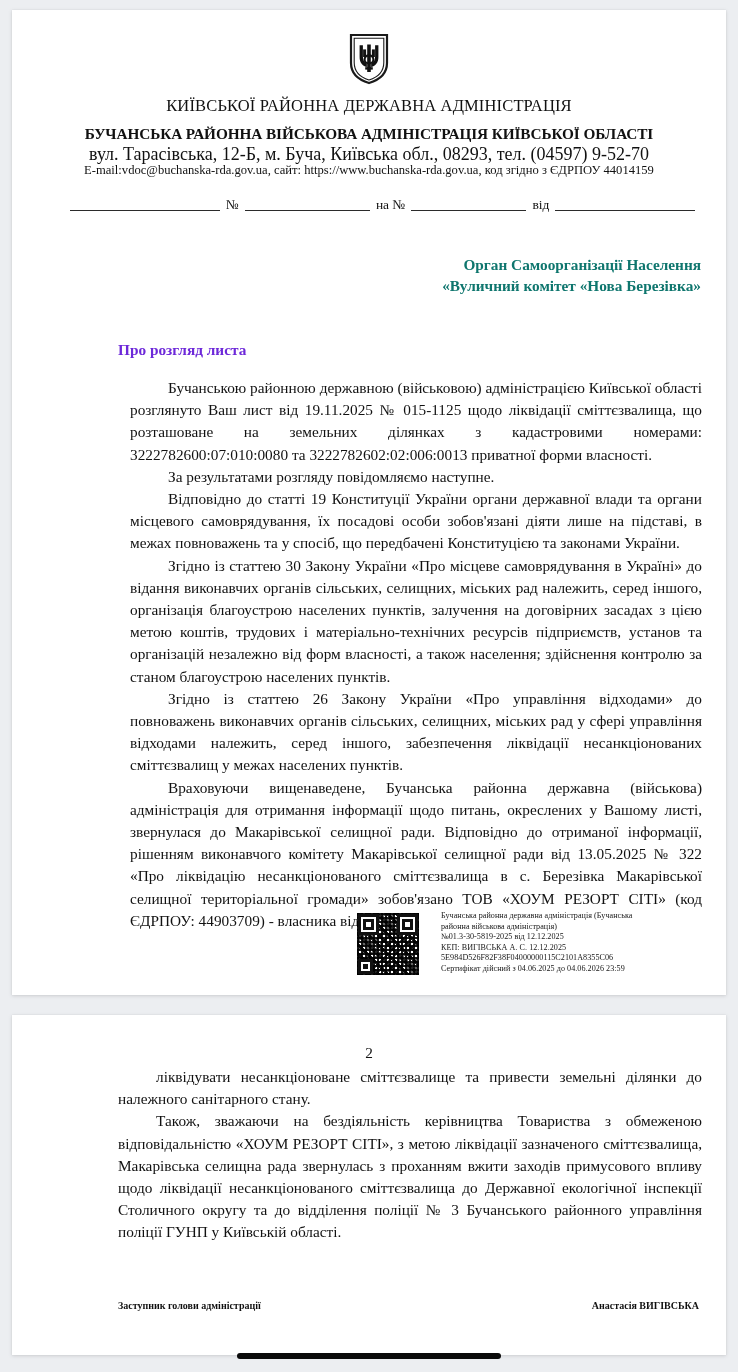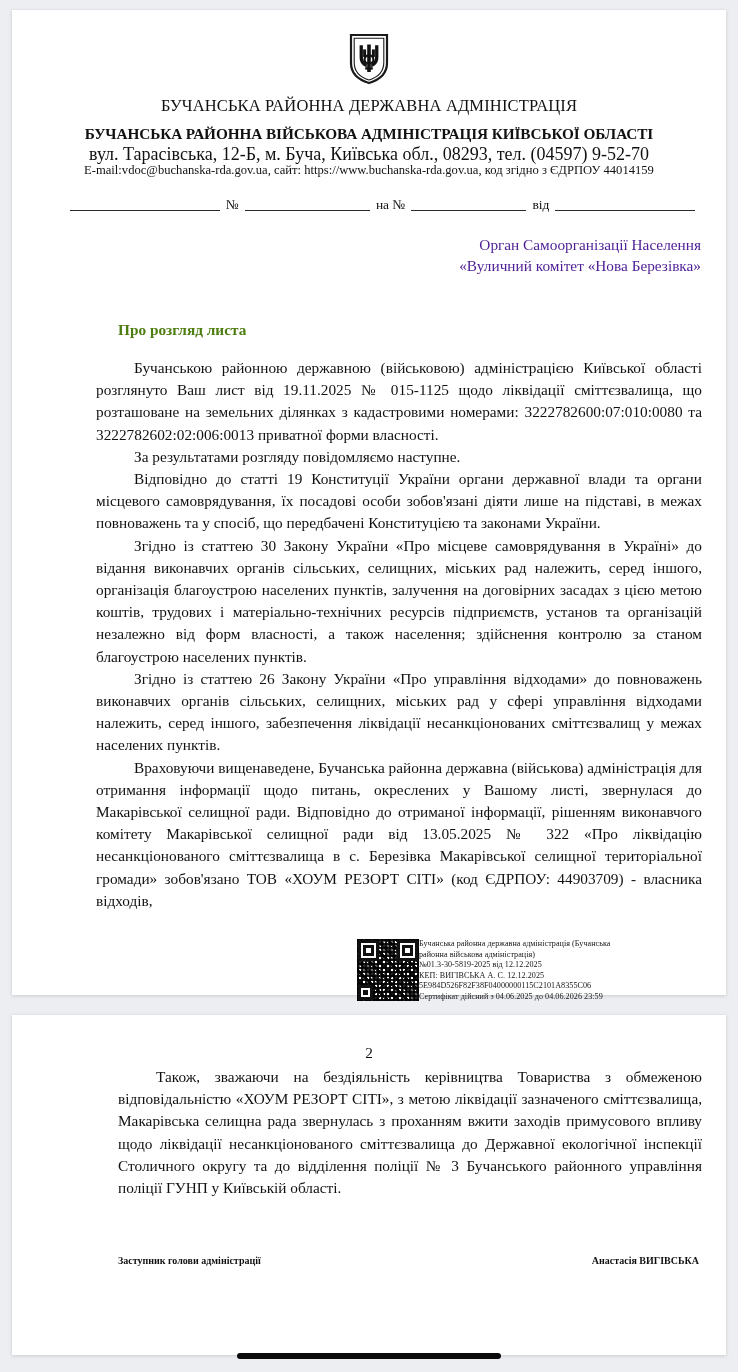--- a/index.html
+++ b/index.html
@@ -109,64 +109,63 @@
   .rule.r3 { width: 115px; }
   .rule.r4 { width: 140px; }
   .ref-lab {
     padding: 0 6px 0 6px;
     line-height: 13px;
     white-space: nowrap;
   }
 
   
   .addressee {
-    margin-top: 23px;
+    margin-top: 43px;
     padding-right: 25px;
     text-align: right;
-    font-weight: normal;
+    font-weight: bold;
     font-size: 15.3px;
     line-height: 21px;
-    color: #4c1d95;
+    color: #0f766e;
   }
 
   
   .subject {
     margin-top: 45px;
     padding-left: 106px;
     font-weight: bold;
     font-size: 15.3px;
-    color: #4d7c0f;
+    color: #6d28d9;
   }
 
   
   .body-block {
     margin-top: 18px;
-    padding-left: 84px;
+    padding-left: 118px;
     padding-right: 24px;
   }
   .para {
     text-align: justify;
     text-indent: 38px;
     font-size: 15.3px;
     line-height: 22.2px;
     color: #111;
     margin: 0 0 0 0;
     hyphens: none;
   }
 
   
   .sig-stamp {
     position: absolute;
     left: 345px;
     top: 900px;
     width: 348px;
     display: flex;
-    align-items: center;
-    gap: 0;
-    margin-top: 28px;
+    align-items: flex-end;
+    gap: 22px;
   }
   .qr {
     flex: 0 0 auto;
     width: 62px;
     height: 62px;
     background-color: #ffffff;
     background-image:
       repeating-linear-gradient(90deg, #1a1a1a 0 2px, transparent 2px 4px),
       repeating-linear-gradient(0deg, #1a1a1a 0 2px, transparent 2px 4px),
       repeating-linear-gradient(45deg, rgba(0,0,0,0.85) 0 3px, transparent 3px 7px),
@@ -261,21 +260,21 @@
               <path d="M15.1 16.4 h3.0 v7.6 h-3.0 Z"></path>
               <path d="M23.9 16.4 h3.0 v7.6 h-3.0 Z"></path>
               <ellipse cx="21" cy="26.4" rx="4.4" ry="4.0" fill="none" stroke="#111111" stroke-width="2.1"></ellipse>
               <rect x="17.2" y="34.2" width="7.6" height="2.4"></rect>
             </g>
           </svg>
         </span>
       </div>
 
       <div class="lh">
-        <div class="lh-line1">БУЧАНСЬКА РАЙОННА ДЕРЖАВНА АДМІНІСТРАЦІЯ</div>
+        <div class="lh-line1">КИЇВСЬКОЇ РАЙОННА ДЕРЖАВНА АДМІНІСТРАЦІЯ</div>
         <div class="lh-bold">БУЧАНСЬКА РАЙОННА ВІЙСЬКОВА АДМІНІСТРАЦІЯ КИЇВСЬКОЇ ОБЛАСТІ</div>
         <div class="lh-addr">вул. Тарасівська, 12-Б, м. Буча, Київська обл., 08293, тел. (04597) 9-52-70</div>
         <div class="lh-mail">E-mail:vdoc@buchanska-rda.gov.ua, сайт: https://www.buchanska-rda.gov.ua, код згідно з ЄДРПОУ 44014159</div>
       </div>
 
       <div class="refline">
         <span class="rule r1"></span>
         <span class="ref-lab">№</span>
         <span class="rule r2"></span>
         <span class="ref-lab">на №</span>
@@ -316,20 +315,21 @@
 
     </div>
   </div>
 
   <div class="page" id="page-2">
     <div class="page-inner">
 
       <div class="page-num">2</div>
 
       <div class="body-block-2">
+        <p class="para">ліквідувати несанкціоноване сміттєзвалище та привести земельні ділянки до належного санітарного стану.</p>
         <p class="para">Також, зважаючи на бездіяльність керівництва Товариства з обмеженою відповідальністю «ХОУМ РЕЗОРТ СІТІ», з метою ліквідації зазначеного сміттєзвалища, Макарівська селищна рада звернулась з проханням вжити заходів примусового впливу щодо ліквідації несанкціонованого сміттєзвалища до Державної екологічної інспекції Столичного округу та до відділення поліції № 3 Бучанського районного управління поліції ГУНП у Київській області.</p>
       </div>
 
       <div class="signature-row">
         <span>Заступник голови адміністрації</span>
         <span>Анастасія ВИГІВСЬКА</span>
       </div>
 
     </div>
   </div>

